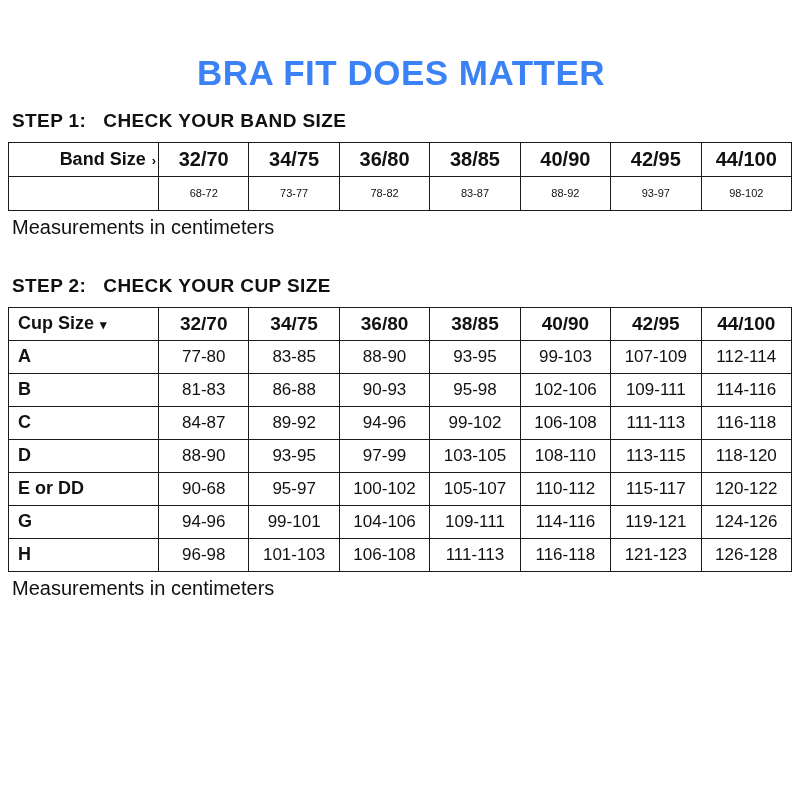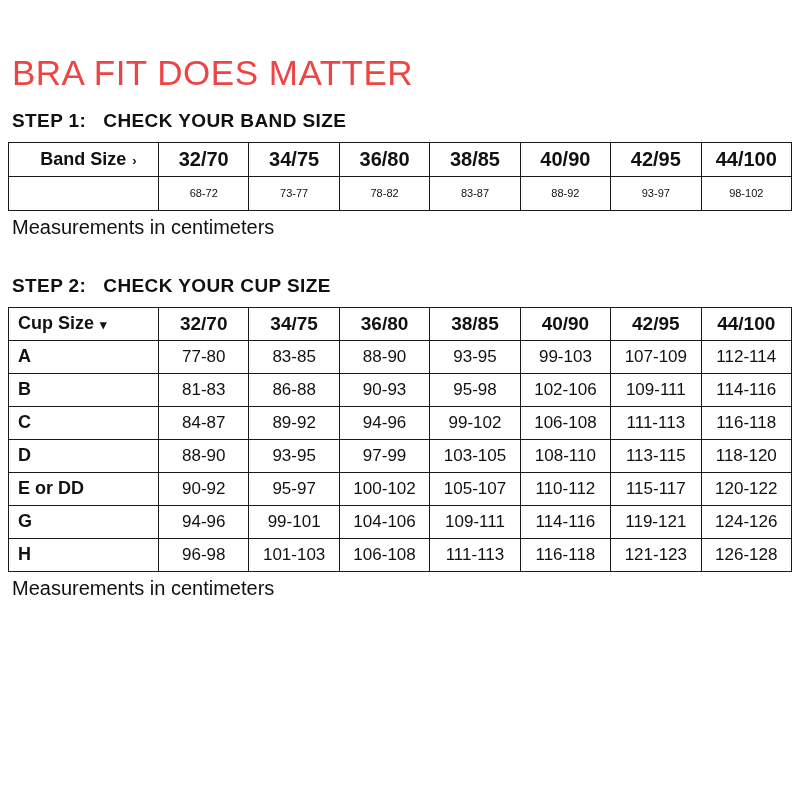--- a/index.html
+++ b/index.html
@@ -16,25 +16,26 @@
   }
   .page {
     position: relative;
     width: 800px;
     height: 800px;
     box-sizing: border-box;
     padding: 55px 10px 0 8px;
   }
   .title {
     font-size: 35px;
-    font-weight: normal;
+    font-weight: bold;
     letter-spacing: 0.5px;
-    color: #ef4444;
+    color: #3b82f6;
     margin: 0 0 18px 4px;
     line-height: 1.05;
+    text-align: center;
   }
   .step-heading {
     font-size: 19px;
     font-weight: bold;
     letter-spacing: 0.4px;
     color: #111;
     margin: 0 0 10px 4px;
   }
   .step-heading .step-label {
     margin-right: 17px;
@@ -53,21 +54,21 @@
     text-align: center;
     padding: 4px 2px;
     height: 30px;
     box-sizing: border-box;
   }
   
   #band-table td {
     height: 34px;
   }
   #band-table .row-head {
-    text-align: center;
+    text-align: right;
     padding-left: 12px;
     font-size: 18px;
   }
   #band-table .hdr {
     font-size: 20px;
   }
   #band-table .value {
     font-weight: normal;
     font-size: 11px;
   }
@@ -220,21 +221,21 @@
         <td class="value">93-95</td>
         <td class="value">97-99</td>
         <td class="value">103-105</td>
         <td class="value">108-110</td>
         <td class="value">113-115</td>
         <td class="value">118-120</td>
       </tr>
 
       <tr>
         <td class="row-head">E or DD</td>
-        <td class="value">90-92</td>
+        <td class="value">90-68</td>
         <td class="value">95-97</td>
         <td class="value">100-102</td>
         <td class="value">105-107</td>
         <td class="value">110-112</td>
         <td class="value">115-117</td>
         <td class="value">120-122</td>
       </tr>
 
 
       <tr>

